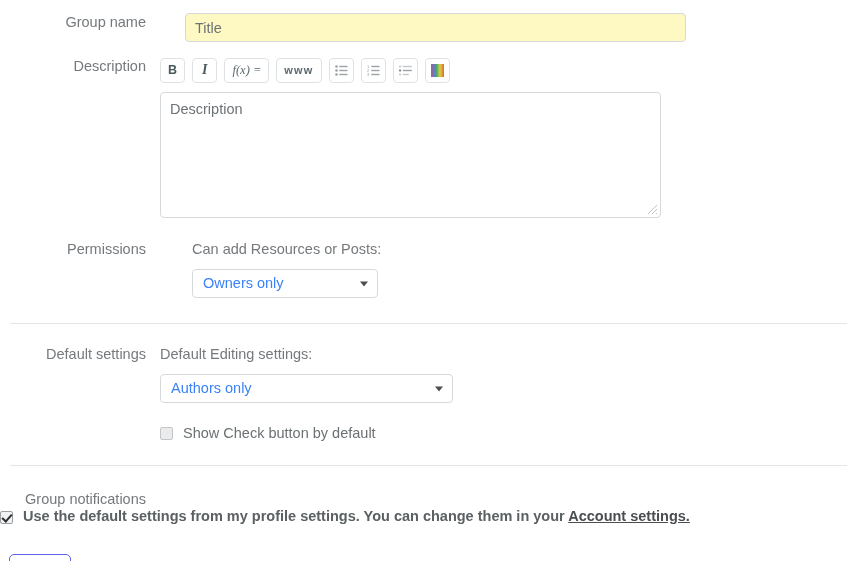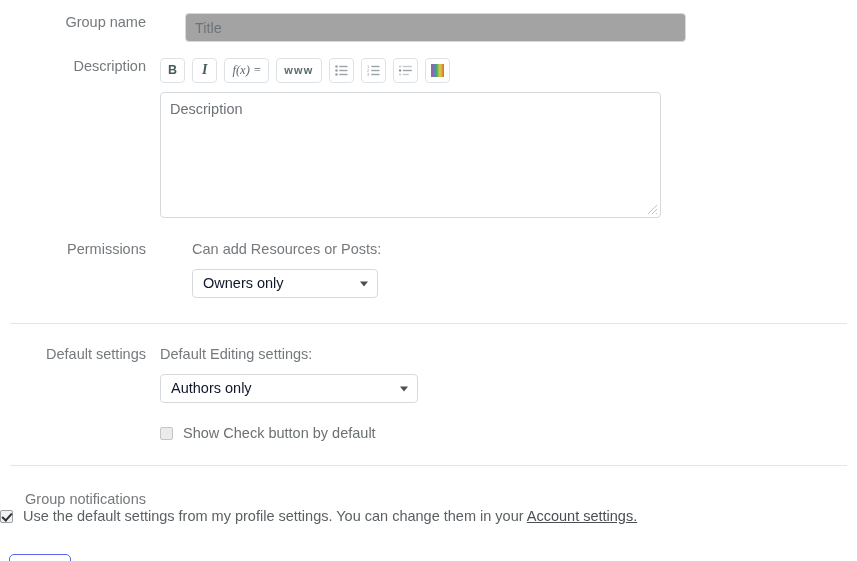--- a/index.html
+++ b/index.html
@@ -41,21 +41,21 @@
   }
 
   
   #row-groupname { margin-top: 13px; gap: 25px; }
 
   .text-input {
     width: 501px;
     height: 29px;
     border: 1px solid #d6d9dc;
     border-radius: 4px;
-    background: #a3a3a3;
+    background: #fef9c3;
     padding: 0 9px;
     font-family: "Liberation Sans", sans-serif;
     font-size: 14.5px;
     color: #44484b;
     outline: none;
     display: block;
   }
   .text-input::placeholder { color: #6d7276; opacity: 1; }
 
   
@@ -139,28 +139,28 @@
 
   .select-box {
     position: relative;
     display: block;
     height: 29px;
     border: 1px solid #d6d9dc;
     border-radius: 4px;
     background: #fff;
     padding: 0 26px 0 10px;
     font-size: 14.5px;
-    color: #0f172a;
+    color: #3b82f6;
     line-height: 27px;
     cursor: pointer;
     white-space: nowrap;
     overflow: hidden;
   }
   .select-perm { width: 186px; }
-  .select-edit { width: 258px; }
+  .select-edit { width: 293px; }
   .caret {
     position: absolute;
     right: 9px;
     top: 50%;
     transform: translateY(-50%);
     width: 0; height: 0;
     border-left: 4px solid transparent;
     border-right: 4px solid transparent;
     border-top: 5px solid #4b4f52;
   }
@@ -210,21 +210,21 @@
   }
   .check-label {
     margin-left: 10px;
     color: #6b7073;
     font-size: 14.5px;
     line-height: 16px;
   }
 
   
   #row-notifications { margin-top: 24px; flex-direction: column; }
-  .notif-line { display: flex; align-items: center; }
+  .notif-line { display: flex; align-items: flex-end; font-weight: bold; }
   .notif-text {
     margin-left: 10px;
     color: #5b6063;
     font-size: 14.5px;
     line-height: 16px;
   }
   .link-underline {
     color: #4a4e51;
     text-decoration: underline;
     cursor: pointer;

